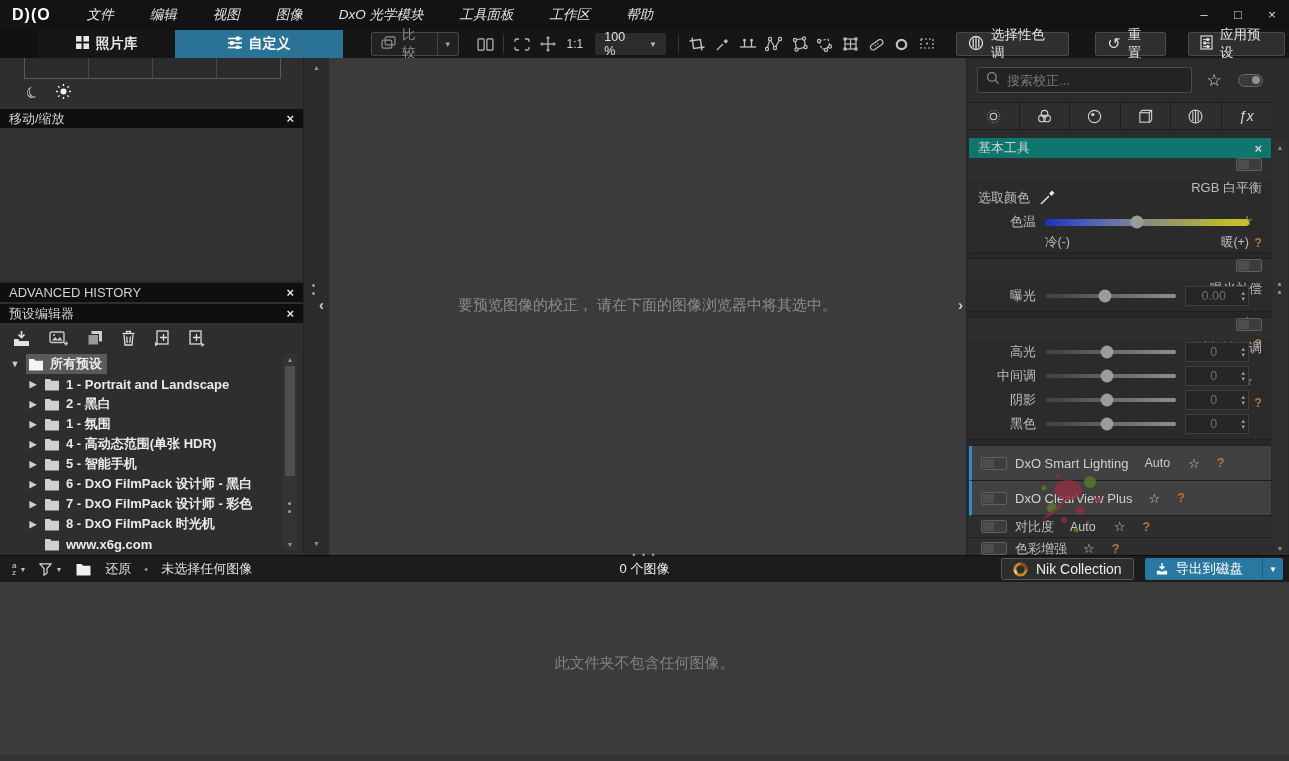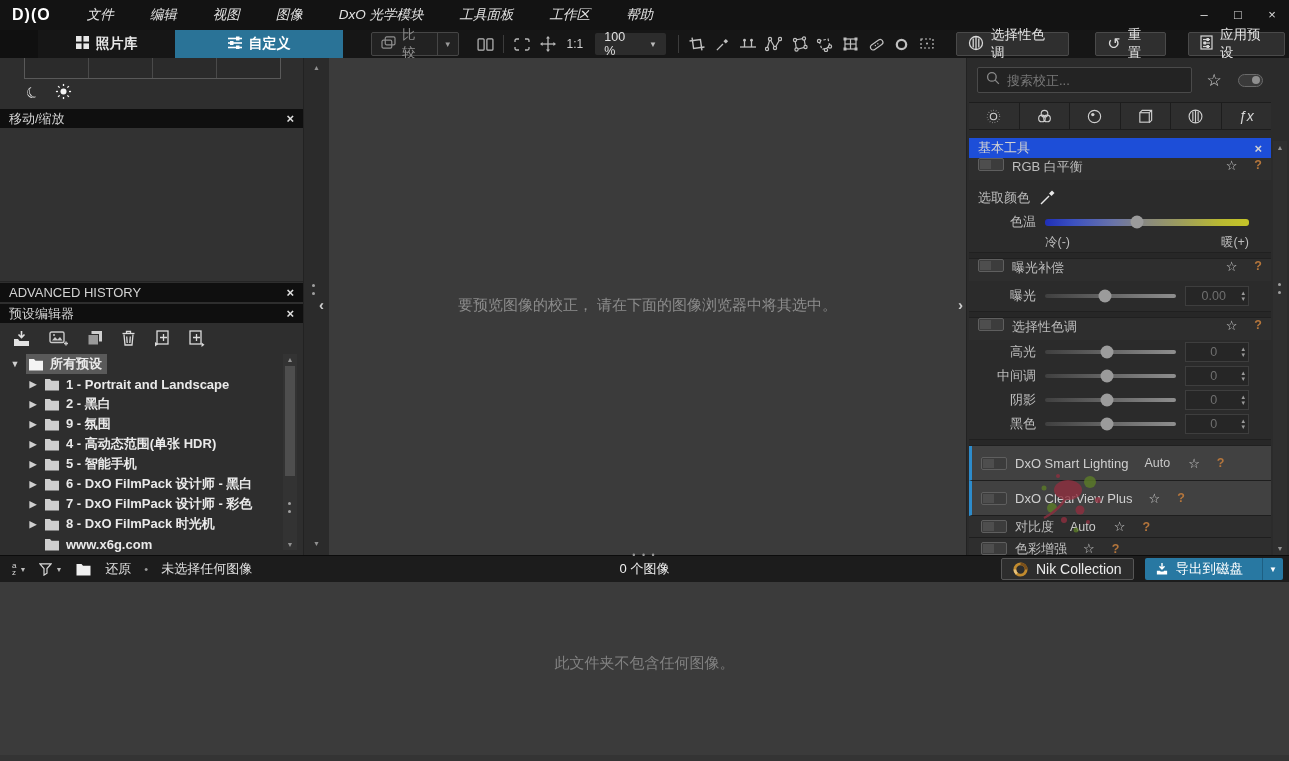--- a/index.html
+++ b/index.html
@@ -85,23 +85,23 @@
   .search-box input { flex:1; background:transparent; border:none; outline:none; color:#9a9a9a; font-size:13px;
                       font-family:"Liberation Sans",sans-serif; }
   .search-box input::placeholder { color:#787878; }
   .star-btn { margin-left:14px; color:#d8d8d8; font-size:17px; }
   .toggle { margin-left:16px; width:27px; height:13px; border:1px solid #6a6a6a; border-radius:7px; background:#3a3a3a; position:relative; }
   .toggle i { position:absolute; right:2px; top:1.5px; width:8px; height:8px; border-radius:50%; background:#8f8f8f; }
   .cat-tabs { display:flex; height:28px; border-top:1px solid #1d1d1d; border-bottom:1px solid #1d1d1d; }
   .cat-tab { flex:1; display:flex; align-items:center; justify-content:center; background:#2e2e2e;
              border-right:1px solid #1d1d1d; color:#cfcfcf; }
   .fx-glyph { font-size:14px; font-style:italic; color:#d5d5d5; }
-  .rp-header { height:20px; background:#1d4ed8; color:#d2d2d2; font-size:13px; display:flex; align-items:center; padding:0 9px; margin-top:8px; }
+  .rp-header { height:20px; background:#0f766e; color:#d2d2d2; font-size:13px; display:flex; align-items:center; padding:0 9px; margin-top:8px; }
   .rp-header .x { margin-left:auto; font-weight:bold; }
-  .tool-row { display:flex; align-items:flex-start; height:22px; padding:0 9px; background:#2e2e2e; font-size:13px; color:#bdbdbd; gap:8px; }
+  .tool-row { display:flex; align-items:flex-end; height:22px; padding:0 9px; background:#2e2e2e; font-size:13px; color:#bdbdbd; gap:8px;flex-direction:column; }
   .tool-row .sp { flex:1; }
   .auto-lbl { color:#c9c9c9; font-size:12.5px; margin-right:10px; }
   .star-s { color:#cfcfcf; font-size:13px; margin-right:9px; }
   .help-s { color:#b5763c; font-size:12.5px; font-weight:bold; }
   .chk { width:26px; height:13px; border:1px solid #5f5f5f; border-radius:2px; background:#3c3c3c; position:relative; flex:none; }
   .chk i { position:absolute; left:1px; top:1px; width:11px; height:9px; background:#4e4e4e; }
   .pick-row { display:flex; align-items:center; gap:9px; height:24px; padding:0 9px; margin-top:6px; font-size:13px; color:#bdbdbd; }
   .slider-row { display:flex; align-items:center; height:24px; padding:0 22px 0 9px; gap:9px; }
   .slider-row .lbl { width:58px; text-align:right; font-size:13px; color:#bdbdbd; flex:none; }
   .slider { position:relative; flex:1; height:4px; border-radius:2px; background:linear-gradient(90deg,#404040,#8e8e8e); }
@@ -454,21 +454,21 @@
           <svg width="16" height="13" viewBox="0 0 16 13">
               <path d="M1 12.5V1h5l1.5 1.8H15v9.7z" fill="#cfcfcf"></path>
             </svg>
           <span>2 - 黑白</span>
         </div>
         <div class="tree-row indent1">
           <span class="exp">▶</span>
           <svg width="16" height="13" viewBox="0 0 16 13">
               <path d="M1 12.5V1h5l1.5 1.8H15v9.7z" fill="#cfcfcf"></path>
             </svg>
-          <span>9 - 氛围</span>
+          <span>1 - 氛围</span>
         </div>
         <div class="tree-row indent1">
           <span class="exp">▶</span>
           <svg width="16" height="13" viewBox="0 0 16 13">
               <path d="M1 12.5V1h5l1.5 1.8H15v9.7z" fill="#cfcfcf"></path>
             </svg>
           <span>4 - 高动态范围(单张 HDR)</span>
         </div>
         <div class="tree-row indent1">
           <span class="exp">▶</span>

